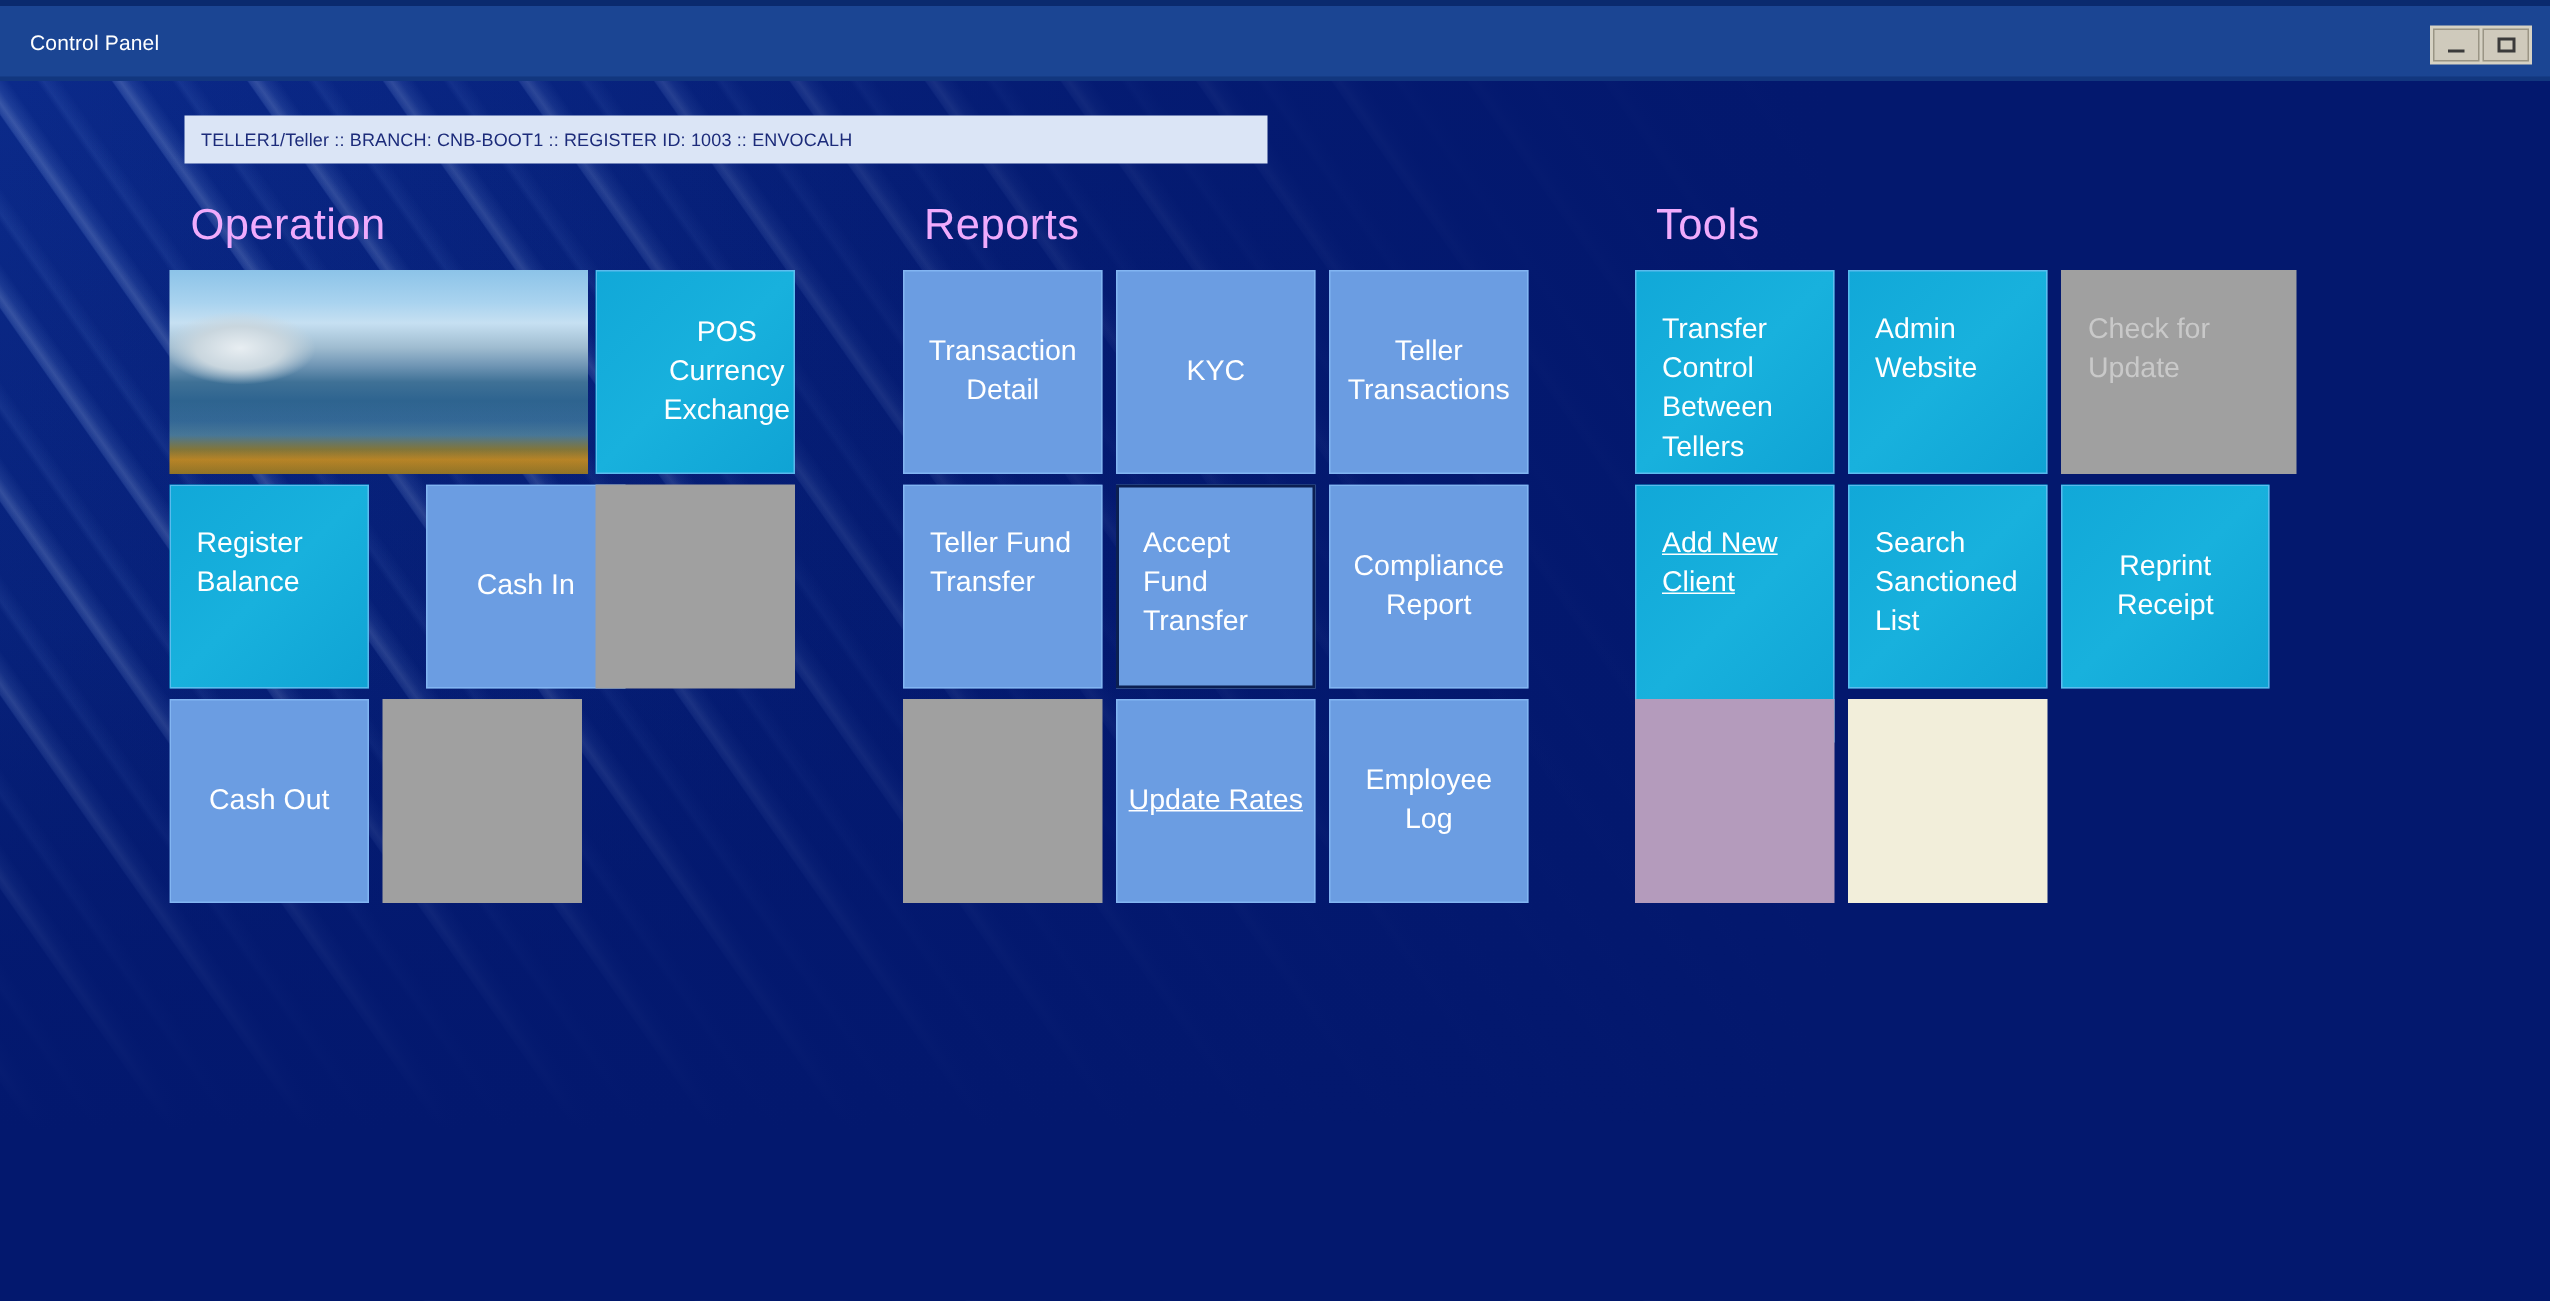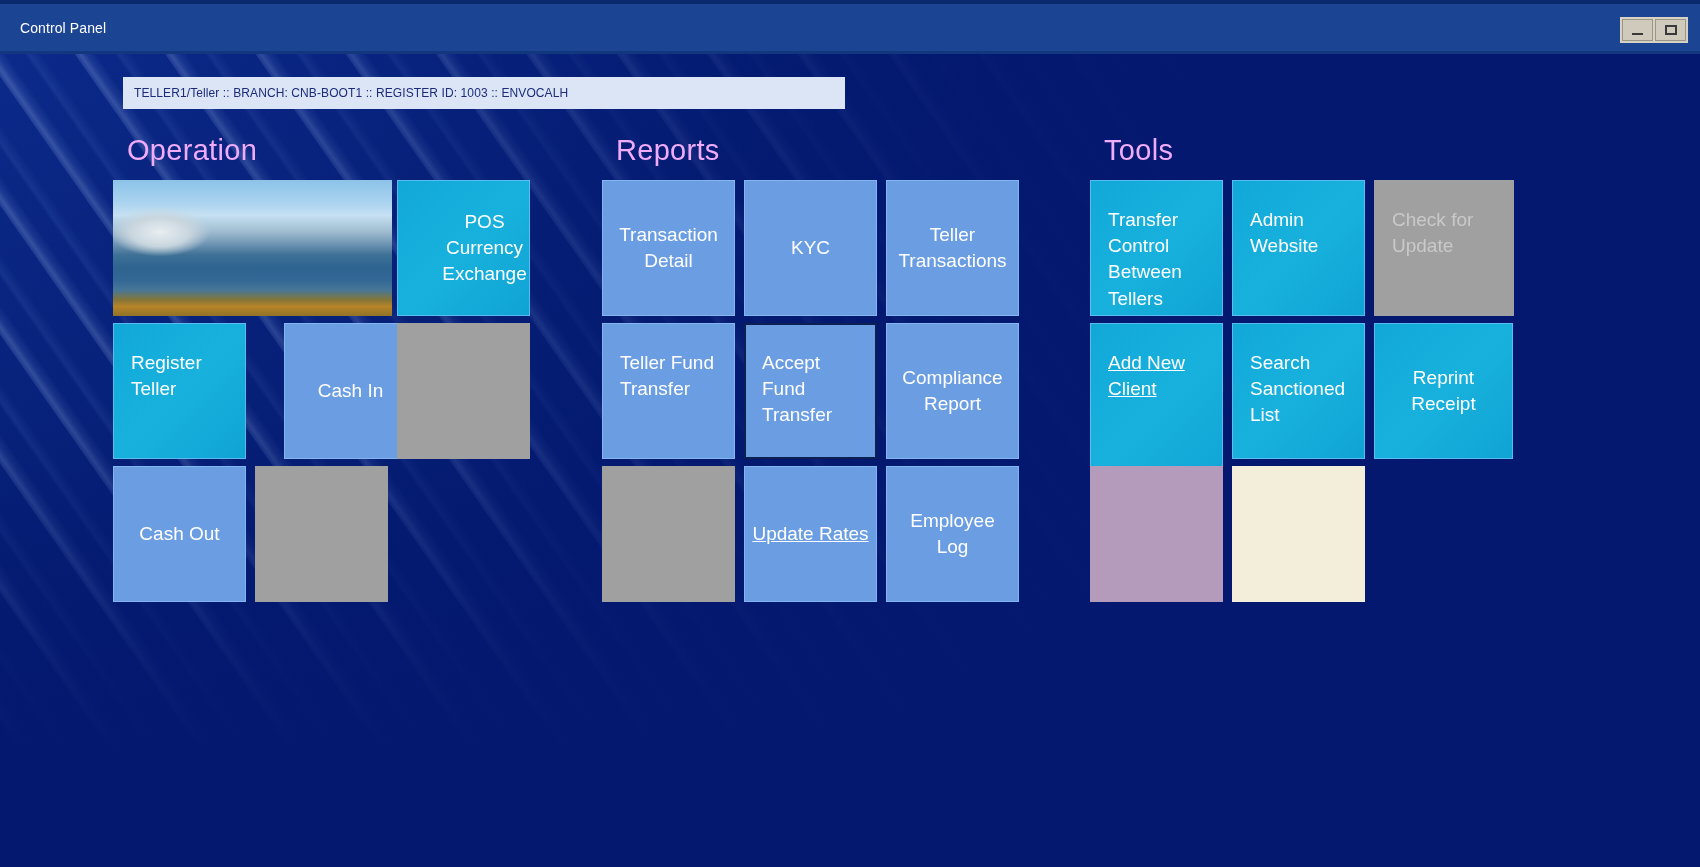--- a/index.html
+++ b/index.html
@@ -258,21 +258,21 @@
   <div class="content">
     <div class="info-banner">TELLER1/Teller :: BRANCH: CNB-BOOT1 :: REGISTER ID: 1003 :: ENVOCALH</div>
     <div class="groups" id="groups">
         <div class="group" style="left: 113px;">
           <div class="group-title">Operation</div>
           <div class="tile-grid" style="height: 422px;">
             <div class="tile c-photo align-center" style="left: 0px; top: 0px; width: 279px; height: 136px;"></div>
             <div class="tile c-cyan align-center lighthalo" style="left: 284px; top: 0px; width: 133px; height: 136px; padding-left: 48px;"><span class="tile-label">POS
 Currency
 Exchange</span></div>
-            <div class="tile c-cyan align-topleft lighthalo" style="left: 0px; top: 143px; width: 133px; height: 136px;"><span class="tile-label">Register Teller</span></div>
+            <div class="tile c-cyan align-topleft lighthalo" style="left: 0px; top: 143px; width: 133px; height: 136px;"><span class="tile-label">Register Balance</span></div>
             <div class="tile c-blue align-center lighthalo" style="left: 142px; top: 143px; width: 133px; height: 136px; margin-left: 29px;"><span class="tile-label">Cash In</span></div>
             <div class="tile c-gray align-center" style="left: 284px; top: 143px; width: 133px; height: 136px;"></div>
             <div class="tile c-blue align-center lighthalo" style="left: 0px; top: 286px; width: 133px; height: 136px;"><span class="tile-label">Cash Out</span></div>
             <div class="tile c-gray align-center" style="left: 142px; top: 286px; width: 133px; height: 136px;"></div>
           </div>
         </div>
         <div class="group" style="left: 602px;">
           <div class="group-title">Reports</div>
           <div class="tile-grid" style="height: 422px;">
             <div class="tile c-blue align-center lighthalo" style="left: 0px; top: 0px; width: 133px; height: 136px;"><span class="tile-label">Transaction
@@ -293,21 +293,21 @@
           </div>
         </div>
         <div class="group" style="left: 1090px;">
           <div class="group-title">Tools</div>
           <div class="tile-grid" style="height: 422px;">
             <div class="tile c-cyan align-midleft lighthalo" style="left: 0px; top: 0px; width: 133px; height: 136px;"><span class="tile-label">Transfer Control
 Between Tellers
 Close Cash</span></div>
             <div class="tile c-cyan align-midleft lighthalo" style="left: 142px; top: 0px; width: 133px; height: 136px;"><span class="tile-label">Admin
 Website</span></div>
-            <div class="tile c-gray align-midleft c-disabled" style="left: 284px; top: 0px; width: 140px; height: 136px;"><span class="tile-label">Check for
+            <div class="tile c-gray align-midleft c-disabled" style="left: 284px; top: 0px; width: 157px; height: 136px;"><span class="tile-label">Check for
 Update</span></div>
             <div class="tile c-cyan align-midleft lighthalo" style="left: 0px; top: 143px; width: 133px; height: 172px; text-decoration: underline;"><span class="tile-label">Add New
 Client</span></div>
             <div class="tile c-cyan align-midleft lighthalo" style="left: 142px; top: 143px; width: 133px; height: 136px;"><span class="tile-label">Search
 Sanctioned
 List</span></div>
             <div class="tile c-cyan align-center lighthalo" style="left: 284px; top: 143px; width: 139px; height: 136px;"><span class="tile-label">Reprint
 Receipt</span></div>
             <div class="tile c-mauve align-center" style="left: 0px; top: 286px; width: 133px; height: 136px;"></div>
             <div class="tile c-cream align-center" style="left: 142px; top: 286px; width: 133px; height: 136px;"></div>

